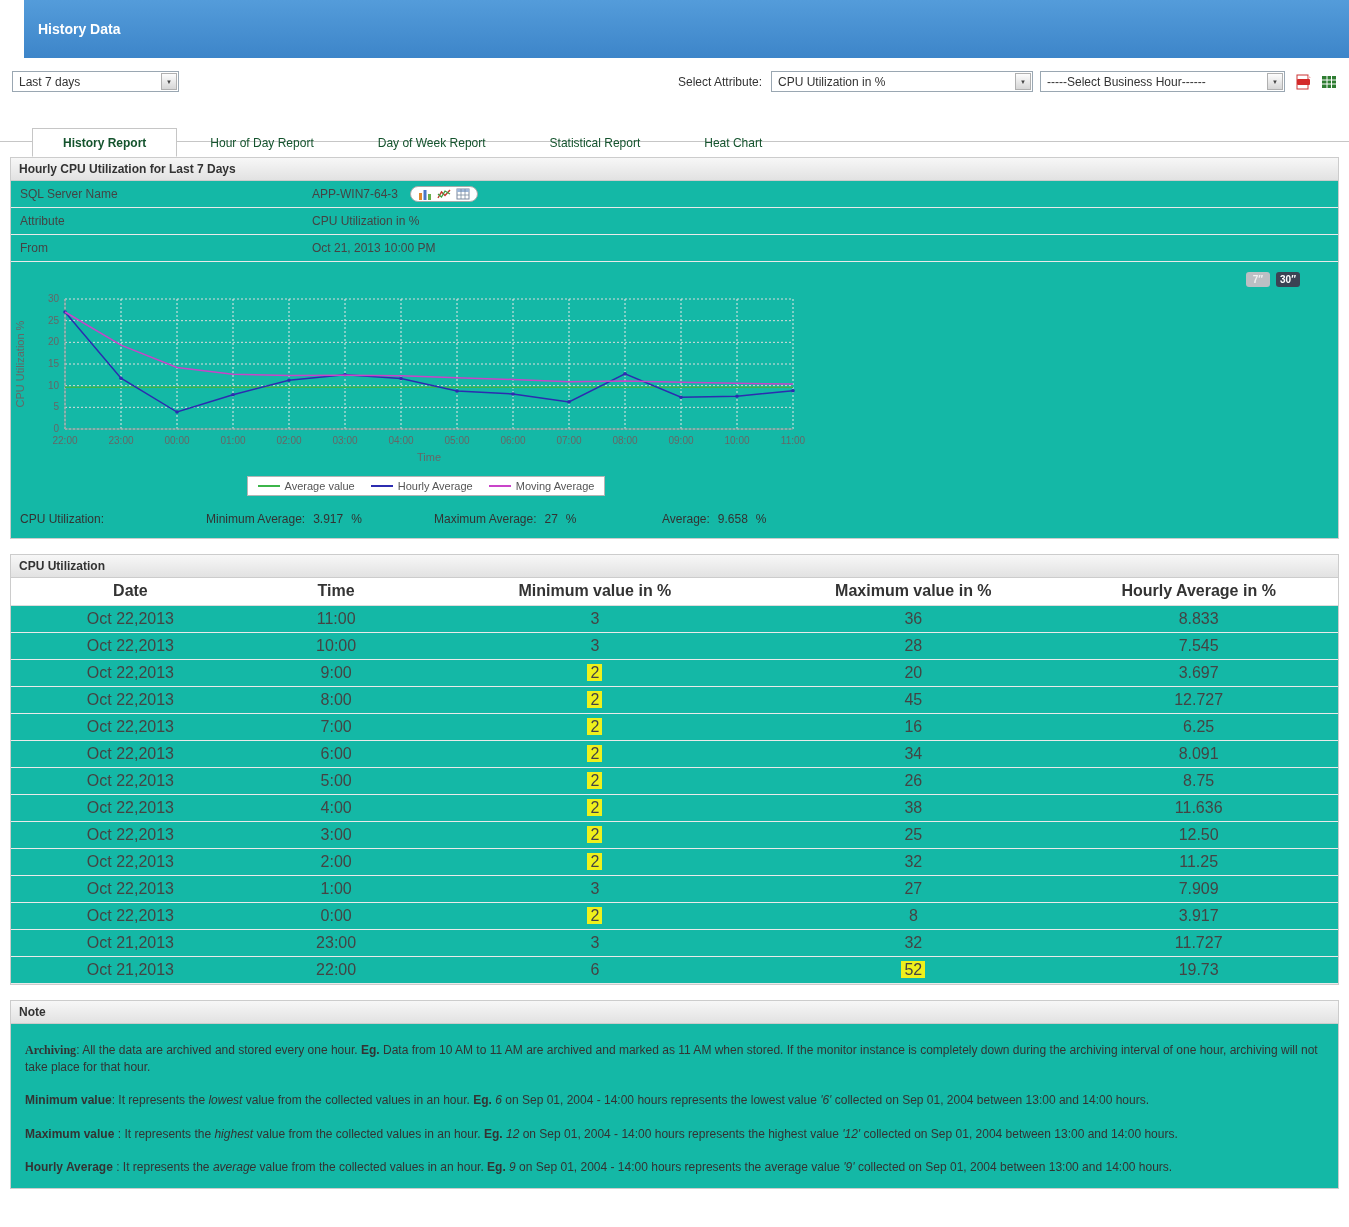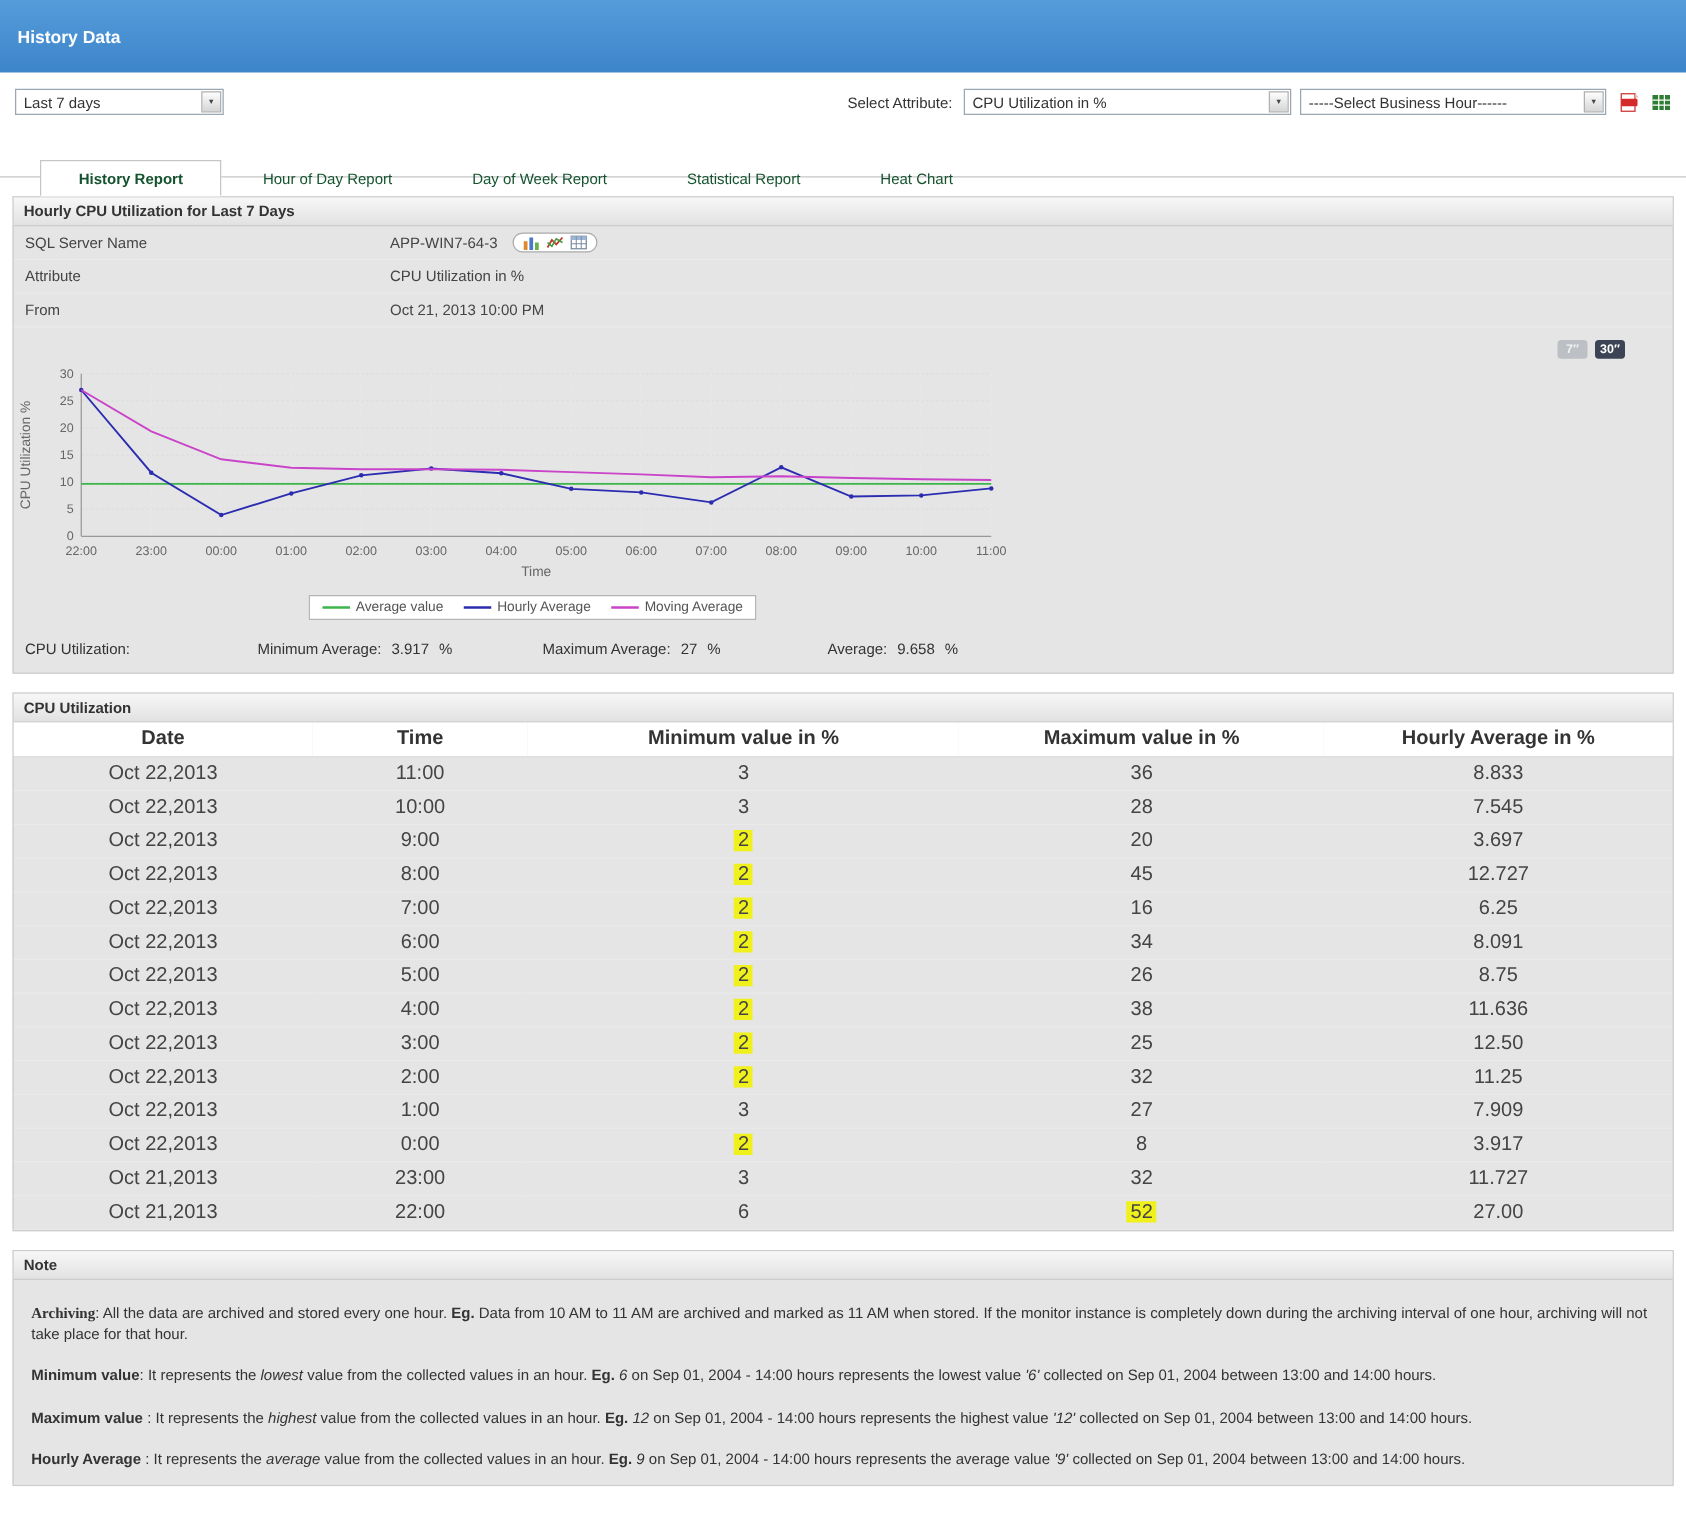--- a/index.html
+++ b/index.html
@@ -12,20 +12,21 @@
     background:#fff;
   }
   
   .topbar {
     height:58px;
     background:linear-gradient(#549cda,#3d85c9);
     color:#fff;
     font-size:14px;
     font-weight:bold;
     padding:21px 0 0 14px;
+    margin-left:24px;
   }
   
   .toolbar {
     display:flex;
     justify-content:space-between;
     align-items:center;
     padding:13px 12px 6px 12px;
   }
   .toolbar-right { display:flex; align-items:center; gap:7px; }
   .tb-label { color:#333; margin-right:2px; }
@@ -54,21 +55,21 @@
   .tab {
     padding:7px 30px 6px; color:#14532d; cursor:pointer;
     border:1px solid transparent; position:relative; top:16px;
     white-space:nowrap;
   }
   .tab.active {
     background:#fff; font-weight:bold;
     border:1px solid #c6c6c6; border-bottom-color:#fff;
   }
   
-  .panel { margin:15px 10px 0; border:1px solid #ccc; background:#e5e5e5; }
+  .panel { margin:15px 10px 0; border:1px solid #ccc; background:#14b8a6; }
   .panel-header {
     height:23px; line-height:23px;
     background:linear-gradient(#f7f7f7,#e2e2e2);
     border-bottom:1px solid #ccc;
     font-weight:bold; color:#333; padding:0 8px;
   }
   
   .field-row {
     display:flex; align-items:center; height:27px;
     border-bottom:1px solid #eaeaea; padding-left:9px; color:#444;
@@ -399,21 +400,21 @@
           <td>23:00</td>
           <td>3</td>
           <td>32</td>
           <td>11.727</td>
         </tr>
         <tr>
           <td>Oct 21,2013</td>
           <td>22:00</td>
           <td>6</td>
           <td><span class="hl">52</span></td>
-          <td>27.00</td>
+          <td>19.73</td>
         </tr>
       </tbody>
   </table>
 </div>
 
 <div class="panel">
   <div class="panel-header">Note</div>
   <div class="note-body">
       <p><span style="font-weight: bold; font-family: Liberation Serif, serif;">Archiving</span><span>: All the data are archived and stored every one hour. </span><span style="font-weight: bold;">Eg.</span><span> Data from 10 AM to 11 AM are archived and marked as 11 AM when stored. If the monitor instance is completely down during the archiving interval of one hour, archiving will not take place for that hour.</span></p>
       <p><span style="font-weight: bold;">Minimum value</span><span>: It represents the </span><span style="font-style: italic;">lowest</span><span> value from the collected values in an hour. </span><span style="font-weight: bold;">Eg.</span><span> </span><span style="font-style: italic;">6</span><span> on Sep 01, 2004 - 14:00 hours represents the lowest value </span><span style="font-style: italic;">'6'</span><span> collected on Sep 01, 2004 between 13:00 and 14:00 hours.</span></p>

